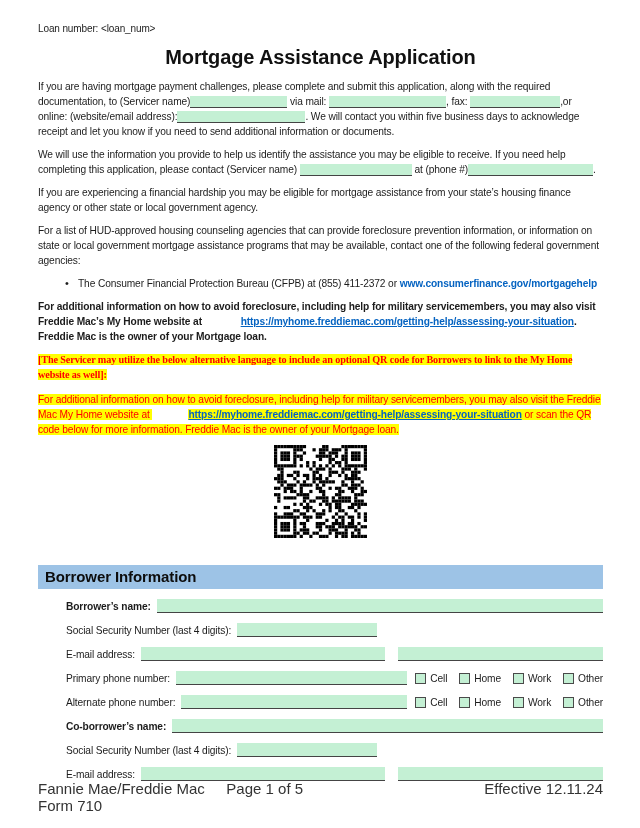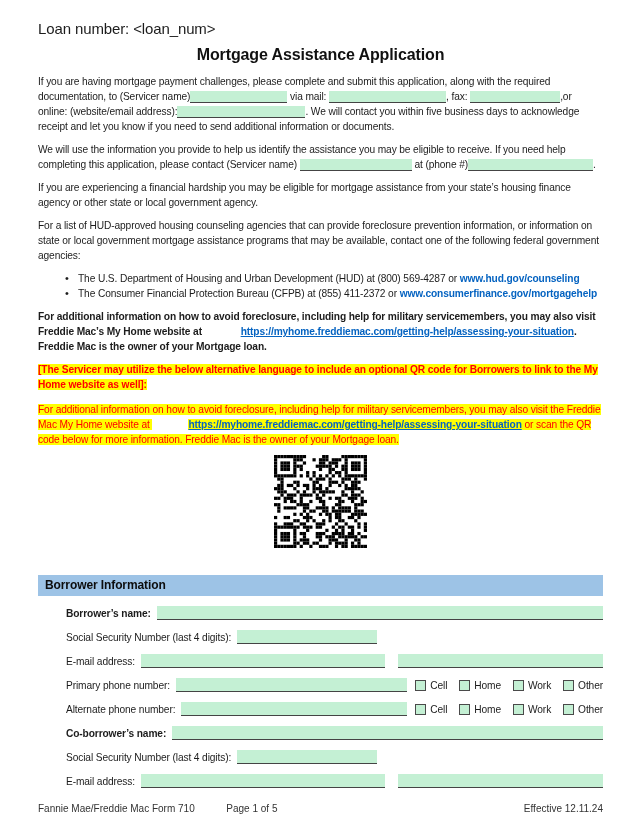--- a/index.html
+++ b/index.html
@@ -2,58 +2,58 @@
 <html><head>
 <meta charset="utf-8">
 <style>
   html,body { margin:0; padding:0; background:#e8e8e8; }
   .page {
     width:640px; height:828px; background:#ffffff; position:relative;
     font-family:"Liberation Sans", sans-serif; font-size:10.2px;
     letter-spacing:-0.12px; color:#1c1c1c; box-sizing:border-box;
     padding:22px 37px 0 38px; overflow:hidden; margin:0 auto;
   }
-  .loan-line { font-size:15px; line-height:14px; }
-  .title { font-size:16px; font-weight:bold; text-align:center; margin:10px 0 10px 0; color:#111; }
+  .loan-line { font-size:10px; line-height:14px; }
+  .title { font-size:20px; font-weight:bold; text-align:center; margin:10px 0 10px 0; color:#111; }
   .para { margin:0 0 8px 0; line-height:15px; }
   .para.bold { font-weight:bold; }
   .ifield {
     display:inline-block; height:11px; background:#C4F0D4;
     border-bottom:1.3px solid #444; vertical-align:-2.5px;
   }
   .fw97 {width:97px} .fw117 {width:117px} .fw90 {width:90px} .fw128 {width:128px}
   .fw112 {width:112px} .fw125 {width:125px}
   ul.bullets { margin:2px 0 8px 0; padding-left:27px; list-style:none; }
   ul.bullets li { line-height:15px; }
   ul.bullets li::before { content:"•"; display:inline-block; width:13px; font-size:11px; }
   .link { color:#0563C1; font-weight:bold; text-decoration:none; }
   .link.u { text-decoration:underline;margin-left:36px; }
   .hl { background:#FFFF00; }
   .red { color:#FF0000; }
-  .note1 { margin:0 0 10px 0; }
+  .note1 { margin:0 0 10px 0;font-family:Liberation Serif, serif; }
   .note1 span { font-weight:bold; }
   .qr-wrap { text-align:center; margin:4px 0 0 0; height:100px; }
   .qr-wrap svg { display:inline-block; }
   .section-bar {
-    background:#9DC3E6; color:#0d0d0d; font-weight:bold; font-size:12px;
+    background:#9DC3E6; color:#0d0d0d; font-weight:bold; font-size:15px;
     padding:3px 0 4px 7px; letter-spacing:-0.1px; margin-top:20px;
   }
   .form-row { display:flex; align-items:flex-end; margin-top:10px; line-height:13px; }
   .form-row .lbl { white-space:nowrap; margin-right:6px;padding-left:28px; }
   .form-row .lbl.bold { font-weight:bold; }
   .ffield { background:#C4F0D4; border-bottom:1.3px solid #444; height:13px; }
   .grow { flex:1 1 auto; }
   .ssn-w { width:140px; flex:0 0 auto; }
   .email2-w { width:205px; flex:0 0 auto; margin-left:13px; }
   .cb-group { display:flex; flex:0 0 auto; margin-left:8px; align-items:center; gap:12px; white-space:nowrap; }
   .cb-item { display:flex; align-items:center; }
   .cb { width:9px; height:9px; background:#C4F0D4; border:1px solid #4a4a4a; display:inline-block; margin-right:4px; }
   .footer {
     position:absolute; left:38px; right:37px; bottom:14px;
-    display:flex; font-size:10px; color:#333; letter-spacing:0;
+    display:flex; font-size:15px; color:#333; letter-spacing:0;
   }
   .footer .l { flex:1; text-align:left; }
   .footer .c { flex:1; }
   .footer .r { flex:1; text-align:right; }
 </style>
 </head>
 <body>
 
 <div class="page">
 
@@ -63,21 +63,20 @@
 
   <p class="para"><span>If you are having mortgage payment challenges, please complete and submit this application, along with the required documentation, to (Servicer name)</span><span class="ifield fw97"></span><span> via mail: </span><span class="ifield fw117"></span><span>, fax: </span><span class="ifield fw90"></span><span>,or online: (website/email address):</span><span class="ifield fw128"></span><span>. We will contact you within five business days to acknowledge receipt and let you know if you need to send additional information or documents.</span></p>
 
   <p class="para"><span>We will use the information you provide to help us identify the assistance you may be eligible to receive. If you need help completing this application, please contact (Servicer name) </span><span class="ifield fw112"></span><span> at (phone #)</span><span class="ifield fw125"></span><span>.</span></p>
 
   <p class="para">If you are experiencing a financial hardship you may be eligible for mortgage assistance from your state’s housing finance agency or other state or local government agency.</p>
 
   <p class="para">For a list of HUD-approved housing counseling agencies that can provide foreclosure prevention information, or information on state or local government mortgage assistance programs that may be available, contact one of the following federal government agencies:</p>
 
   <ul class="bullets">
-    <li><span>The U.S. Department of Housing and Urban Development (HUD) at (800) 569-4287 or </span><span class="link">www.hud.gov/counseling</span></li>
     <li><span>The Consumer Financial Protection Bureau (CFPB) at (855) 411-2372 or </span><span class="link">www.consumerfinance.gov/mortgagehelp</span></li>
   </ul>
 
 
   <p class="para bold"><span>For additional information on how to avoid foreclosure, including help for military servicemembers, you may also visit Freddie Mac’s My Home website at </span><span class="link u">https://myhome.freddiemac.com/getting-help/assessing-your-situation</span><span>. Freddie Mac is the owner of your Mortgage loan.</span></p>
 
   <p class="para note1"><span class="hl red">[The Servicer may utilize the below alternative language to include an optional QR code for Borrowers to link to the My Home website as well]:</span></p>
 
   <p class="para"><span class="hl red">For additional information on how to avoid foreclosure, including help for military servicemembers, you may also visit the Freddie Mac My Home website at </span><span class="hl link u">https://myhome.freddiemac.com/getting-help/assessing-your-situation</span><span class="hl red"> or scan the QR code below for more information. Freddie Mac is the owner of your Mortgage loan.</span></p>
 

